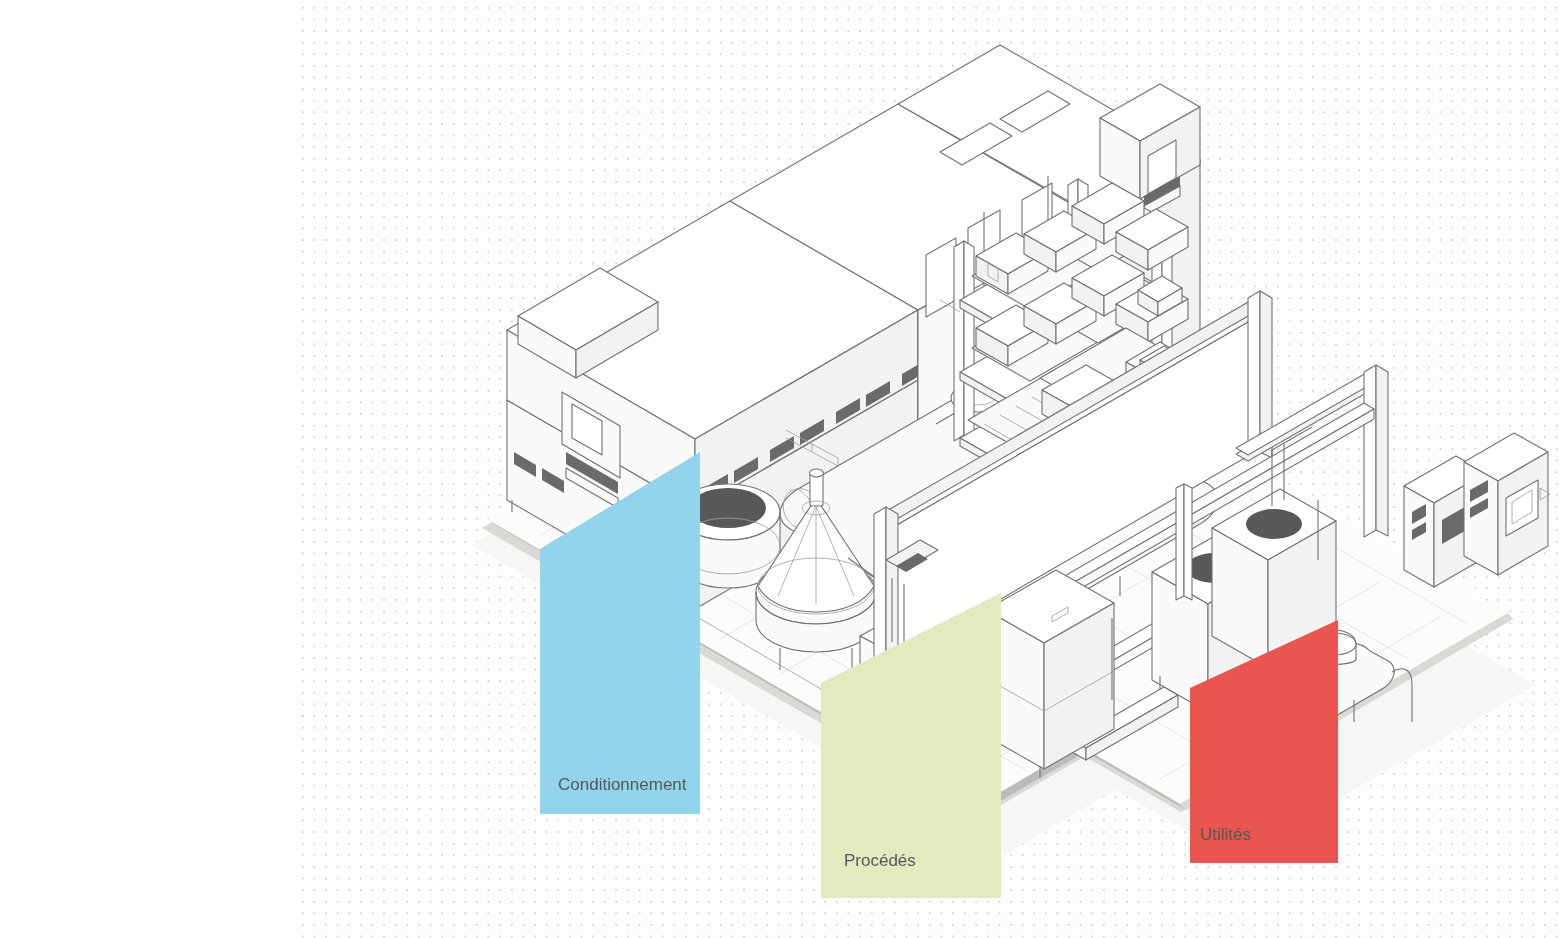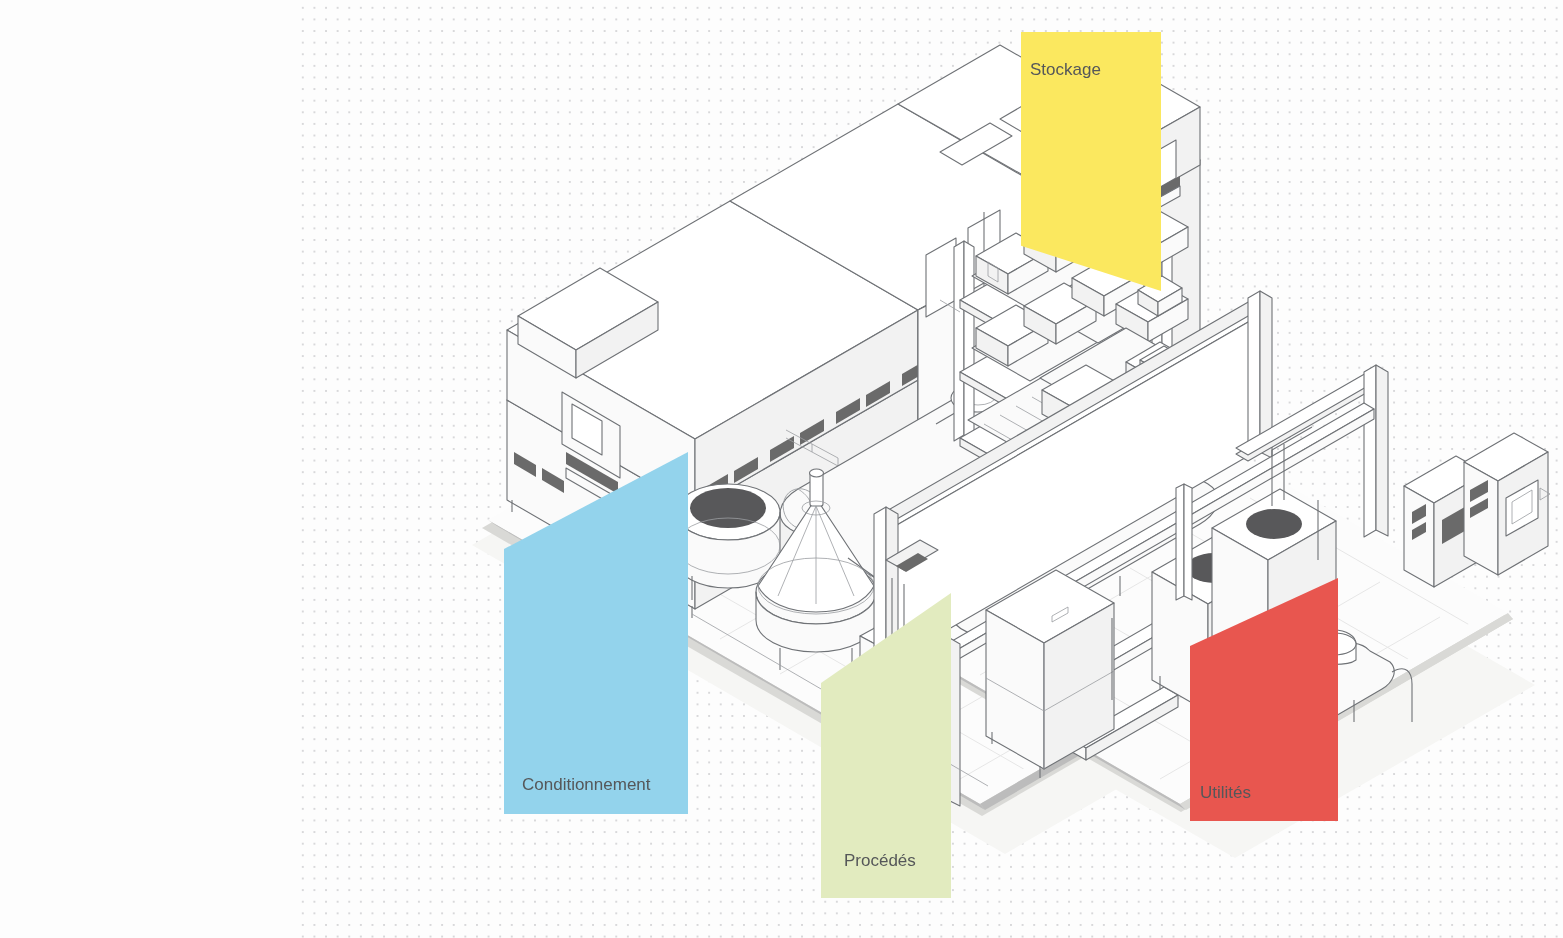--- a/index.html
+++ b/index.html
@@ -37,31 +37,31 @@
   .panel .plabel{
     position:absolute;font-size:17px;color:#555759;white-space:nowrap;
     font-family:"Liberation Sans",sans-serif;
   }
 
   #panel-stockage{left:1021px;top:32px;width:140px;height:259px;}
   #panel-stockage .shape{width:100%;height:100%;background:#fbe85f;
     clip-path:polygon(0 0,100% 0,100% 100%,0 82.5%);}
   #panel-stockage .plabel{left:9px;top:28px;}
 
-  #panel-cond{left:504px;top:452px;width:184px;height:362px;}
+  #panel-cond{left:540px;top:452px;width:160px;height:362px;}
   #panel-cond .shape{width:100%;height:100%;background:#93d3ec;
     clip-path:polygon(100% 0,100% 100%,0 100%,0 26.8%);}
   #panel-cond .plabel{left:18px;top:323px;}
 
-  #panel-proc{left:821px;top:593px;width:130px;height:305px;}
+  #panel-proc{left:821px;top:593px;width:180px;height:305px;}
   #panel-proc .shape{width:100%;height:100%;background:#e2ebbf;
     clip-path:polygon(100% 0,100% 100%,0 100%,0 29.5%);}
   #panel-proc .plabel{left:23px;top:258px;}
 
-  #panel-util{left:1190px;top:578px;width:148px;height:243px;}
+  #panel-util{left:1190px;top:620px;width:148px;height:243px;}
   #panel-util .shape{width:100%;height:100%;background:#e8564f;
     clip-path:polygon(100% 0,100% 100%,0 100%,0 28%);}
   #panel-util .plabel{left:10px;top:205px;}
 </style>
 </head>
 <body>
 
 <div id="stage">
 
   <div id="dots"></div>
@@ -500,24 +500,20 @@
 
     <g class="lnt">
       <line x1="392" y1="614" x2="688" y2="786"></line>
       <line x1="640" y1="300" x2="660" y2="312"></line>
     </g>
 
   </svg>
   </div>
 
 
-  <div class="panel" id="panel-stockage">
-    <div class="shape"></div>
-    <div class="plabel">Stockage</div>
-  </div>
 
   <div class="panel" id="panel-cond">
     <div class="shape"></div>
     <div class="plabel">Conditionnement</div>
   </div>
 
   <div class="panel" id="panel-proc">
     <div class="shape"></div>
     <div class="plabel">Procédés</div>
   </div>

